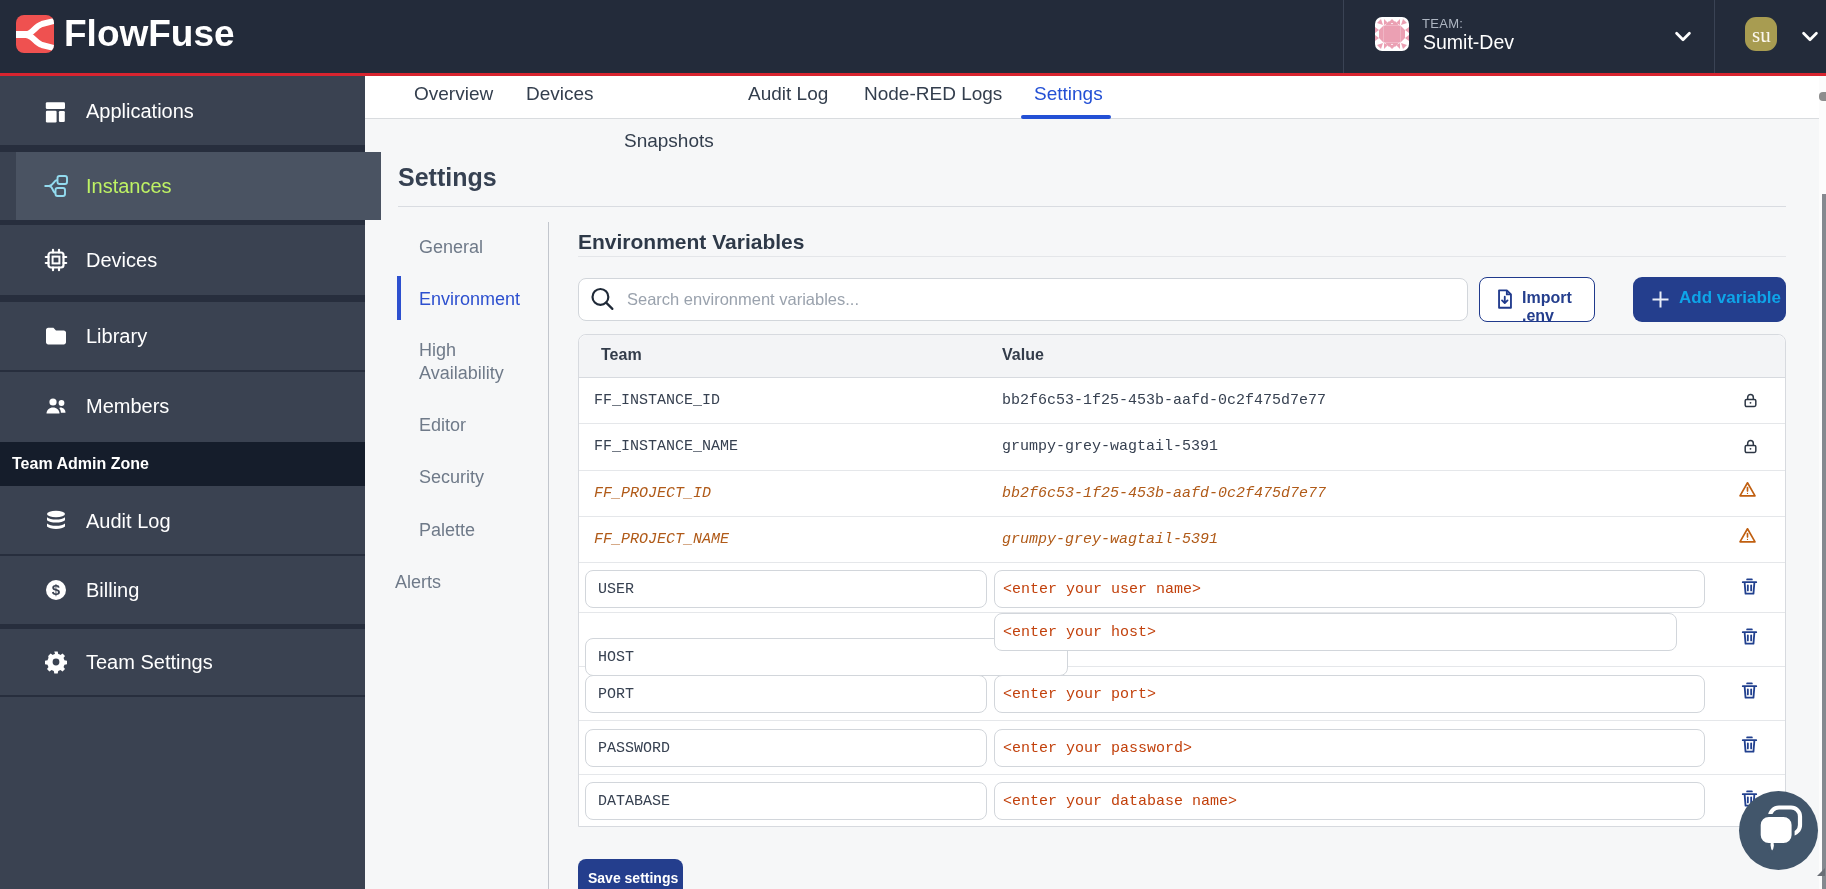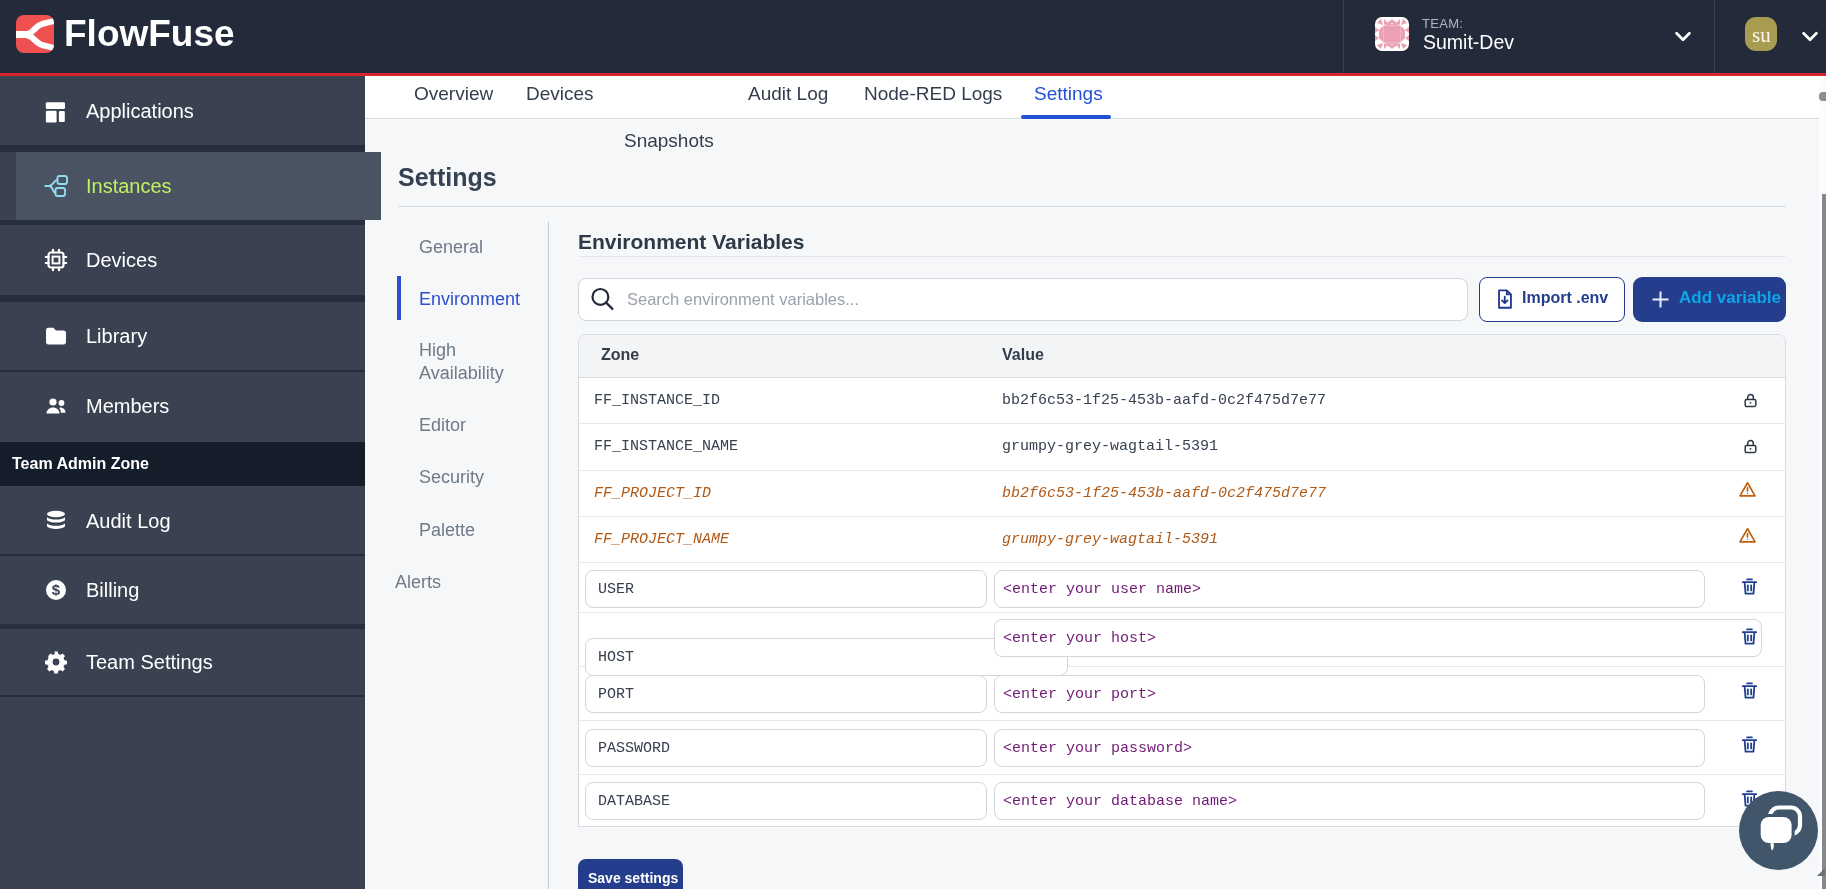--- a/index.html
+++ b/index.html
@@ -40,21 +40,21 @@
   .subnav { position:absolute; font-size:18px; color:#6f7a89; line-height:23px; }
   .subnav.active { color:#2d50cf; }
   #env-bar { position:absolute; left:397px; top:276px; width:4px; height:44px; background:#2d50cf; }
 
   #h-env { position:absolute; left:578px; top:230px; font-size:21px; font-weight:bold; color:#2e3948; }
 
   
   #search { position:absolute; left:578px; top:278px; width:890px; height:43px; background:#ffffff; border:1px solid #d2d6db; border-radius:8px; }
   #search .mag { position:absolute; left:11px; top:8px; width:25px; height:25px; }
   #search .ph { position:absolute; left:48px; top:11px; font-size:16.5px; color:#9aa2ad; }
-  #btn-import { position:absolute; left:1479px; top:277px; width:146px; height:45px; background:#ffffff; border:1.5px solid #203a8c; border-radius:8px; }
+  #btn-import { position:absolute; left:1479px; top:277px; width:116px; height:45px; background:#ffffff; border:1.5px solid #203a8c; border-radius:8px; }
   #btn-import .txt { position:absolute; left:42px; top:11px; font-size:16px; font-weight:bold; color:#243e8d; }
   #btn-import .ico { position:absolute; left:14px; top:10px; width:22px; height:22px; }
   #btn-add { position:absolute; left:1633px; top:277px; width:153px; height:45px; background:#243e8d; border-radius:9px; }
   #btn-add .txt { position:absolute; left:46px; top:11px; font-size:17px; font-weight:bold; color:#0ea5e9; }
 
   
   #tbl { position:absolute; left:578px; top:334px; width:1208px; height:493px; background:#ffffff; border:1px solid #d7dadf; border-radius:8px 8px 0 0; }
   #tbl-head { position:absolute; left:0; top:0; width:1206px; height:43px; background:#f3f4f6; border-bottom:1px solid #d7dadf; border-radius:8px 8px 0 0; }
   .th { position:absolute; top:11px; font-size:16px; font-weight:bold; color:#333c4a; }
   .row { position:absolute; left:0; width:1206px; border-bottom:1px solid #e5e7ea; }
@@ -62,21 +62,21 @@
   .mono-i { font-family:"Liberation Mono", monospace; font-size:15px; font-style:italic; color:#b05a18; }
   .cell-name { position:absolute; left:15px; top:14px; }
   .cell-val { position:absolute; left:423px; top:14px; }
   .row-icon { position:absolute; left:1161px; top:14px; width:19px; height:19px; }
   .row-icon.lock { width:17px; height:17px; left:1163px; top:14px; }
   .row-icon.warn { top:9px; left:1159px; }
 
   .inp { position:absolute; background:#ffffff; border:1px solid #d2d6db; border-radius:8px; height:38px; }
   .inp span { position:absolute; left:12px; top:10px; }
   .inp.val span { left:8px; }
-  .ph-mono { font-family:"Liberation Mono", monospace; font-size:15px; color:#701a75; }
+  .ph-mono { font-family:"Liberation Mono", monospace; font-size:15px; color:#c2410c; }
 
   #btn-save { position:absolute; left:578px; top:859px; width:105px; height:38px; background:#243e8d; border-radius:8px; }
   #btn-save span { position:absolute; left:10px; top:11px; font-size:14px; font-weight:bold; color:#ffffff; white-space:nowrap; }
 
   
   #chat { position:absolute; left:1739px; top:791px; width:79px; height:79px; border-radius:50%; background:#42566b; }
 
   
   #sb-track { position:absolute; left:1819px; top:76px; width:7px; height:813px; background:#fcfcfc; }
   #sb-thumb { position:absolute; left:1822px; top:194px; width:4px; height:695px; background:#85898f; }
@@ -238,21 +238,21 @@
 </div>
 <div id="btn-add">
   <svg style="position:absolute; left:19px; top:14px; width:17px; height:17px;" viewBox="0 0 17 17" fill="none" stroke="#e9edf8" stroke-width="2">
       <path d="M8.5 0.5 V16.5 M0.5 8.5 H16.5"></path>
     </svg>
   <span class="txt">Add variable</span>
 </div>
 
 <div id="tbl">
   <div id="tbl-head">
-    <span class="th" style="left:22px;">Zone</span>
+    <span class="th" style="left:22px;">Team</span>
     <span class="th" style="left:423px;">Value</span>
   </div>
 
   <div class="row" style="top:43px; height:46px;">
     <span class="mono cell-name">FF_INSTANCE_ID</span>
     <span class="mono cell-val">bb2f6c53-1f25-453b-aafd-0c2f475d7e77</span>
     <svg class="row-icon lock" viewBox="0 0 24 24" fill="none" stroke="#2c3644" stroke-width="2.1">
         <rect x="4.5" y="10.5" width="15" height="10" rx="2"></rect>
         <path d="M8 10.5 V7.6 a4 4 0 0 1 8 0 v2.9"></path>
         <circle cx="12" cy="15.3" r="1.3" fill="#2c3644" stroke="none"></circle>
@@ -294,21 +294,21 @@
         <span class="ph-mono">&lt;enter your user name&gt;</span>
       </div>
     <svg class="row-icon trash" viewBox="0 0 24 24" fill="none" stroke="#21408f" stroke-width="2.3" stroke-linecap="round" stroke-linejoin="round">
         <path d="M3.5 6.5 h17 M9 3 h6 M5.8 6.5 l1.2 14.5 h10 l1.2-14.5 M9.9 10.5 v6.5 M14.1 10.5 v6.5"></path>
       </svg>
   </div>
   <div class="row" style="top:278px; height:54px;">
     <div class="inp" style="left:6px; top:25px; width:483px;padding-left:48px;">
         <span class="mono">HOST</span>
       </div>
-    <div class="inp val" style="left:415px; top:6px; width:768px;">
+    <div class="inp val" style="left:415px; top:0; width:683px;">
         <span class="ph-mono">&lt;enter your host&gt;</span>
       </div>
     <svg class="row-icon trash" viewBox="0 0 24 24" fill="none" stroke="#21408f" stroke-width="2.3" stroke-linecap="round" stroke-linejoin="round">
         <path d="M3.5 6.5 h17 M9 3 h6 M5.8 6.5 l1.2 14.5 h10 l1.2-14.5 M9.9 10.5 v6.5 M14.1 10.5 v6.5"></path>
       </svg>
   </div>
   <div class="row" style="top:332px; height:54px;">
     <div class="inp" style="left:6px; top:8px; width:402px;">
         <span class="mono">PORT</span>
       </div>

